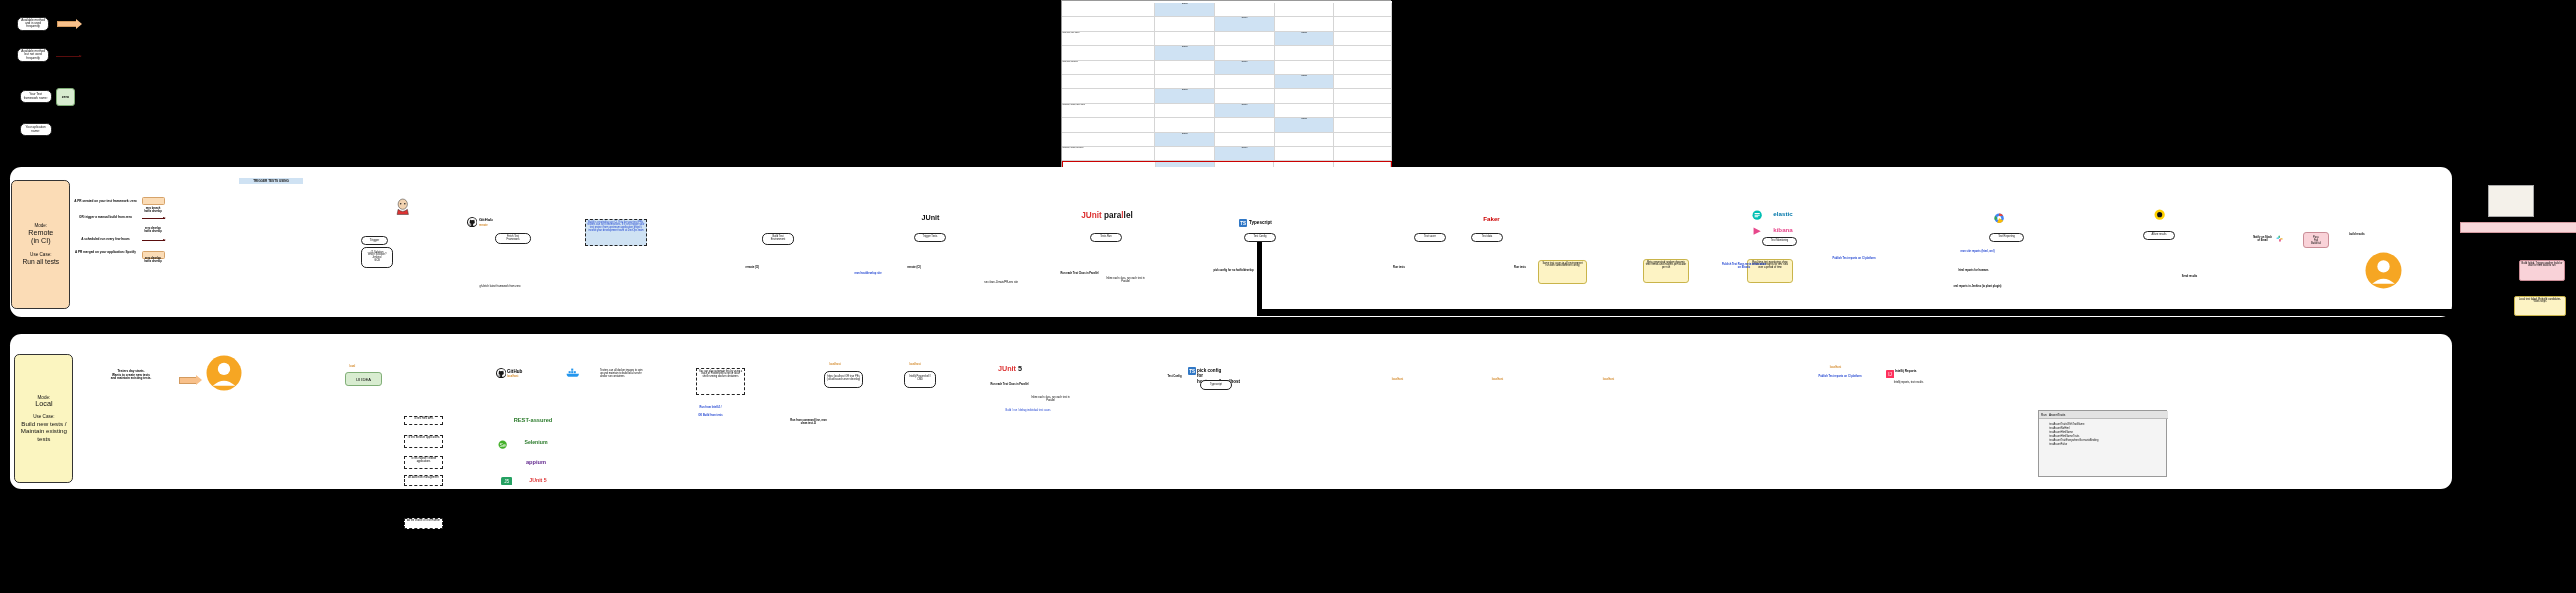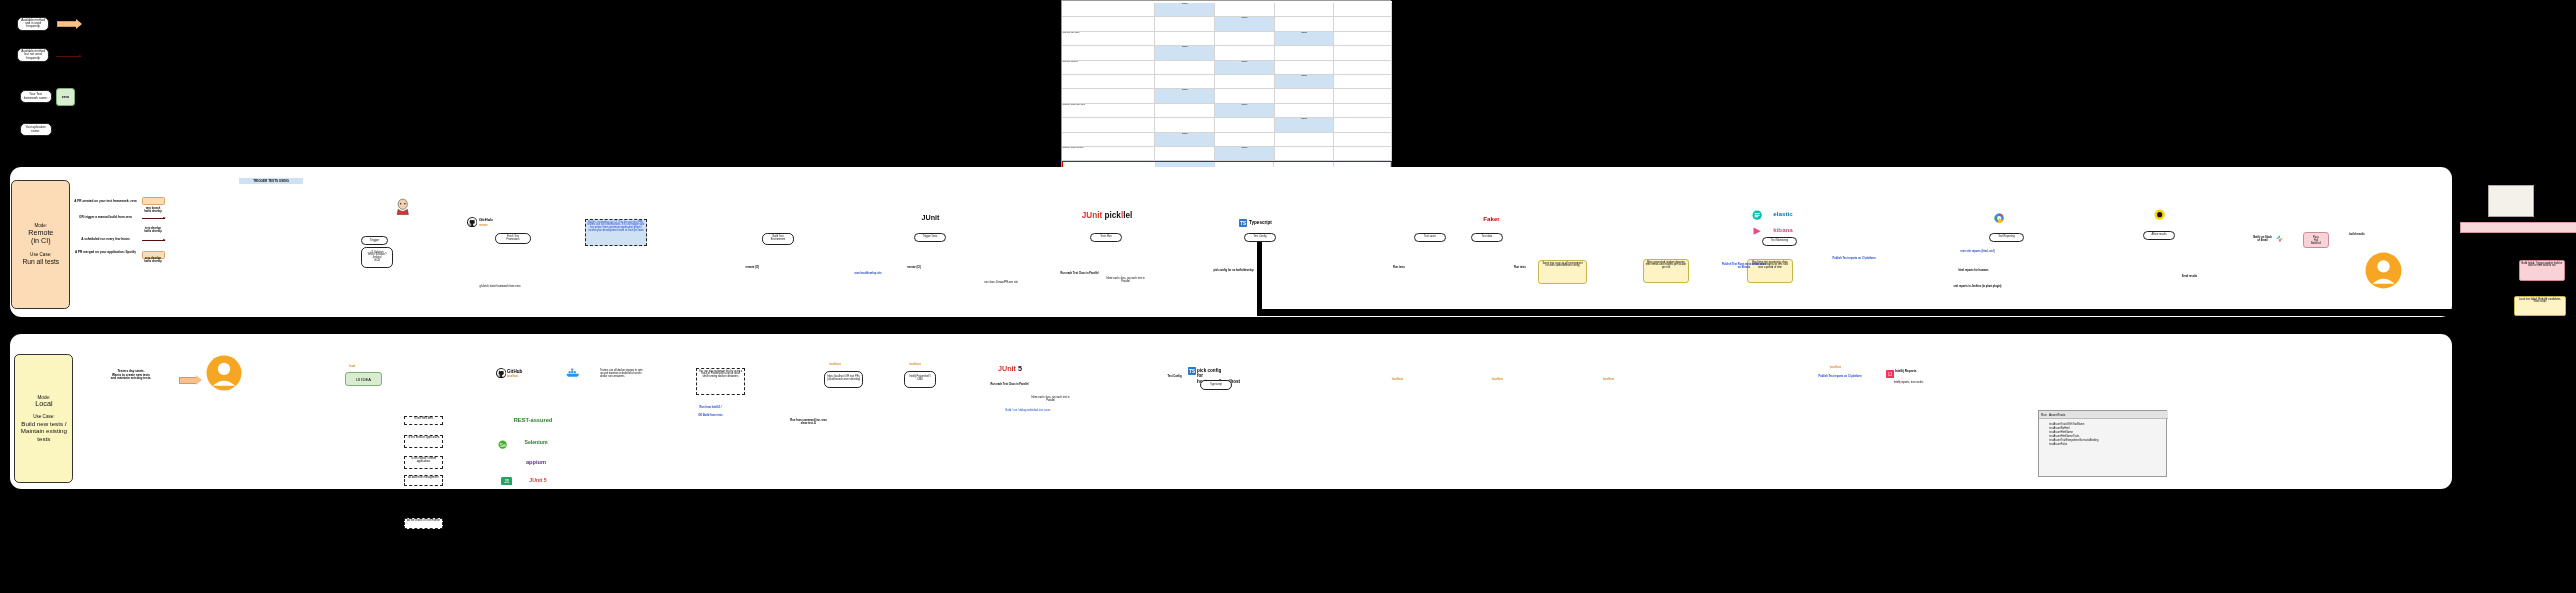--- a/index.html
+++ b/index.html
@@ -232,21 +232,21 @@
 <div class="abs lbl t5" style="left:845px;top:273px;width:46px;color:#1a3fd0;">mvn host/develop site</div>
 
 <div class="abs lbl t14" style="left:902px;top:214px;width:57px;color:#111;">JUnit</div>
 <div class="abs node t5" style="left:914px;top:233px;width:32px;height:9.3px;">
   <span>Trigger Tests</span>
 </div>
 <div class="abs lbl t5" style="left:901px;top:267px;width:26px;">remote (CI)</div>
 <div class="abs lbl t5" style="left:974px;top:282px;width:54px;font-weight:normal;">run clean -Dmain/PR-env site</div>
 
 <div class="abs t16" style="left:1066px;top:211px;width:82px;text-align:center;font-weight:bold;">
-  <span style="color:#d33;">JUnit</span> <span style="color:#111;">pick</span><span style="color:#d33;">l</span><span style="color:#111;">lel</span>
+  <span style="color:#d33;">JUnit</span> <span style="color:#111;">para</span><span style="color:#d33;">l</span><span style="color:#111;">lel</span>
 </div>
 <div class="abs node t5" style="left:1090px;top:233px;width:32px;height:9.3px;">
   <span>Tests Run</span>
 </div>
 <div class="abs lbl t5" style="left:1059px;top:273px;width:41px;white-space:pre-line;">Run each Test Class in Parallel</div>
 <div class="abs lbl t5" style="left:1105px;top:278px;width:41px;font-weight:normal;">Inline each class, run each test in Parallel</div>
 
 <div class="abs ico" style="left:1239px;top:219px;width:8.2px;height:8.2px;background:#3178c6;border-radius:1px;color:#fff;font-size:4.6px;display:flex;align-items:center;justify-content:center;font-weight:bold;">TS</div>
 <div class="abs lbl t9" style="left:1249px;top:220px;width:31px;text-align:left;">Typescript</div>
 <div class="abs node t5" style="left:1244px;top:233px;width:32px;height:9.3px;">

